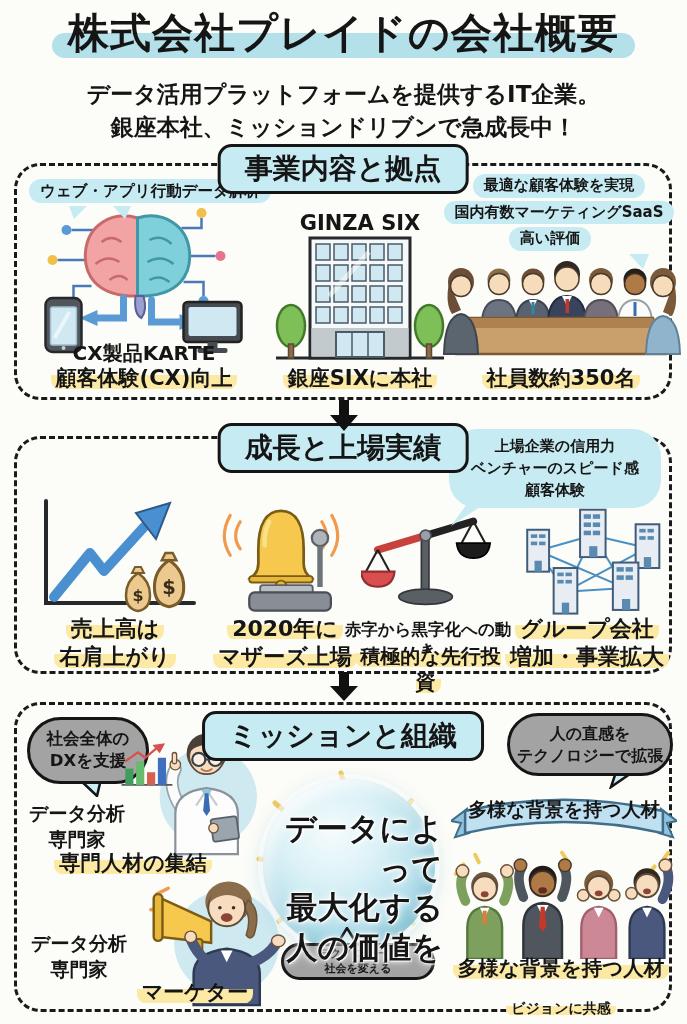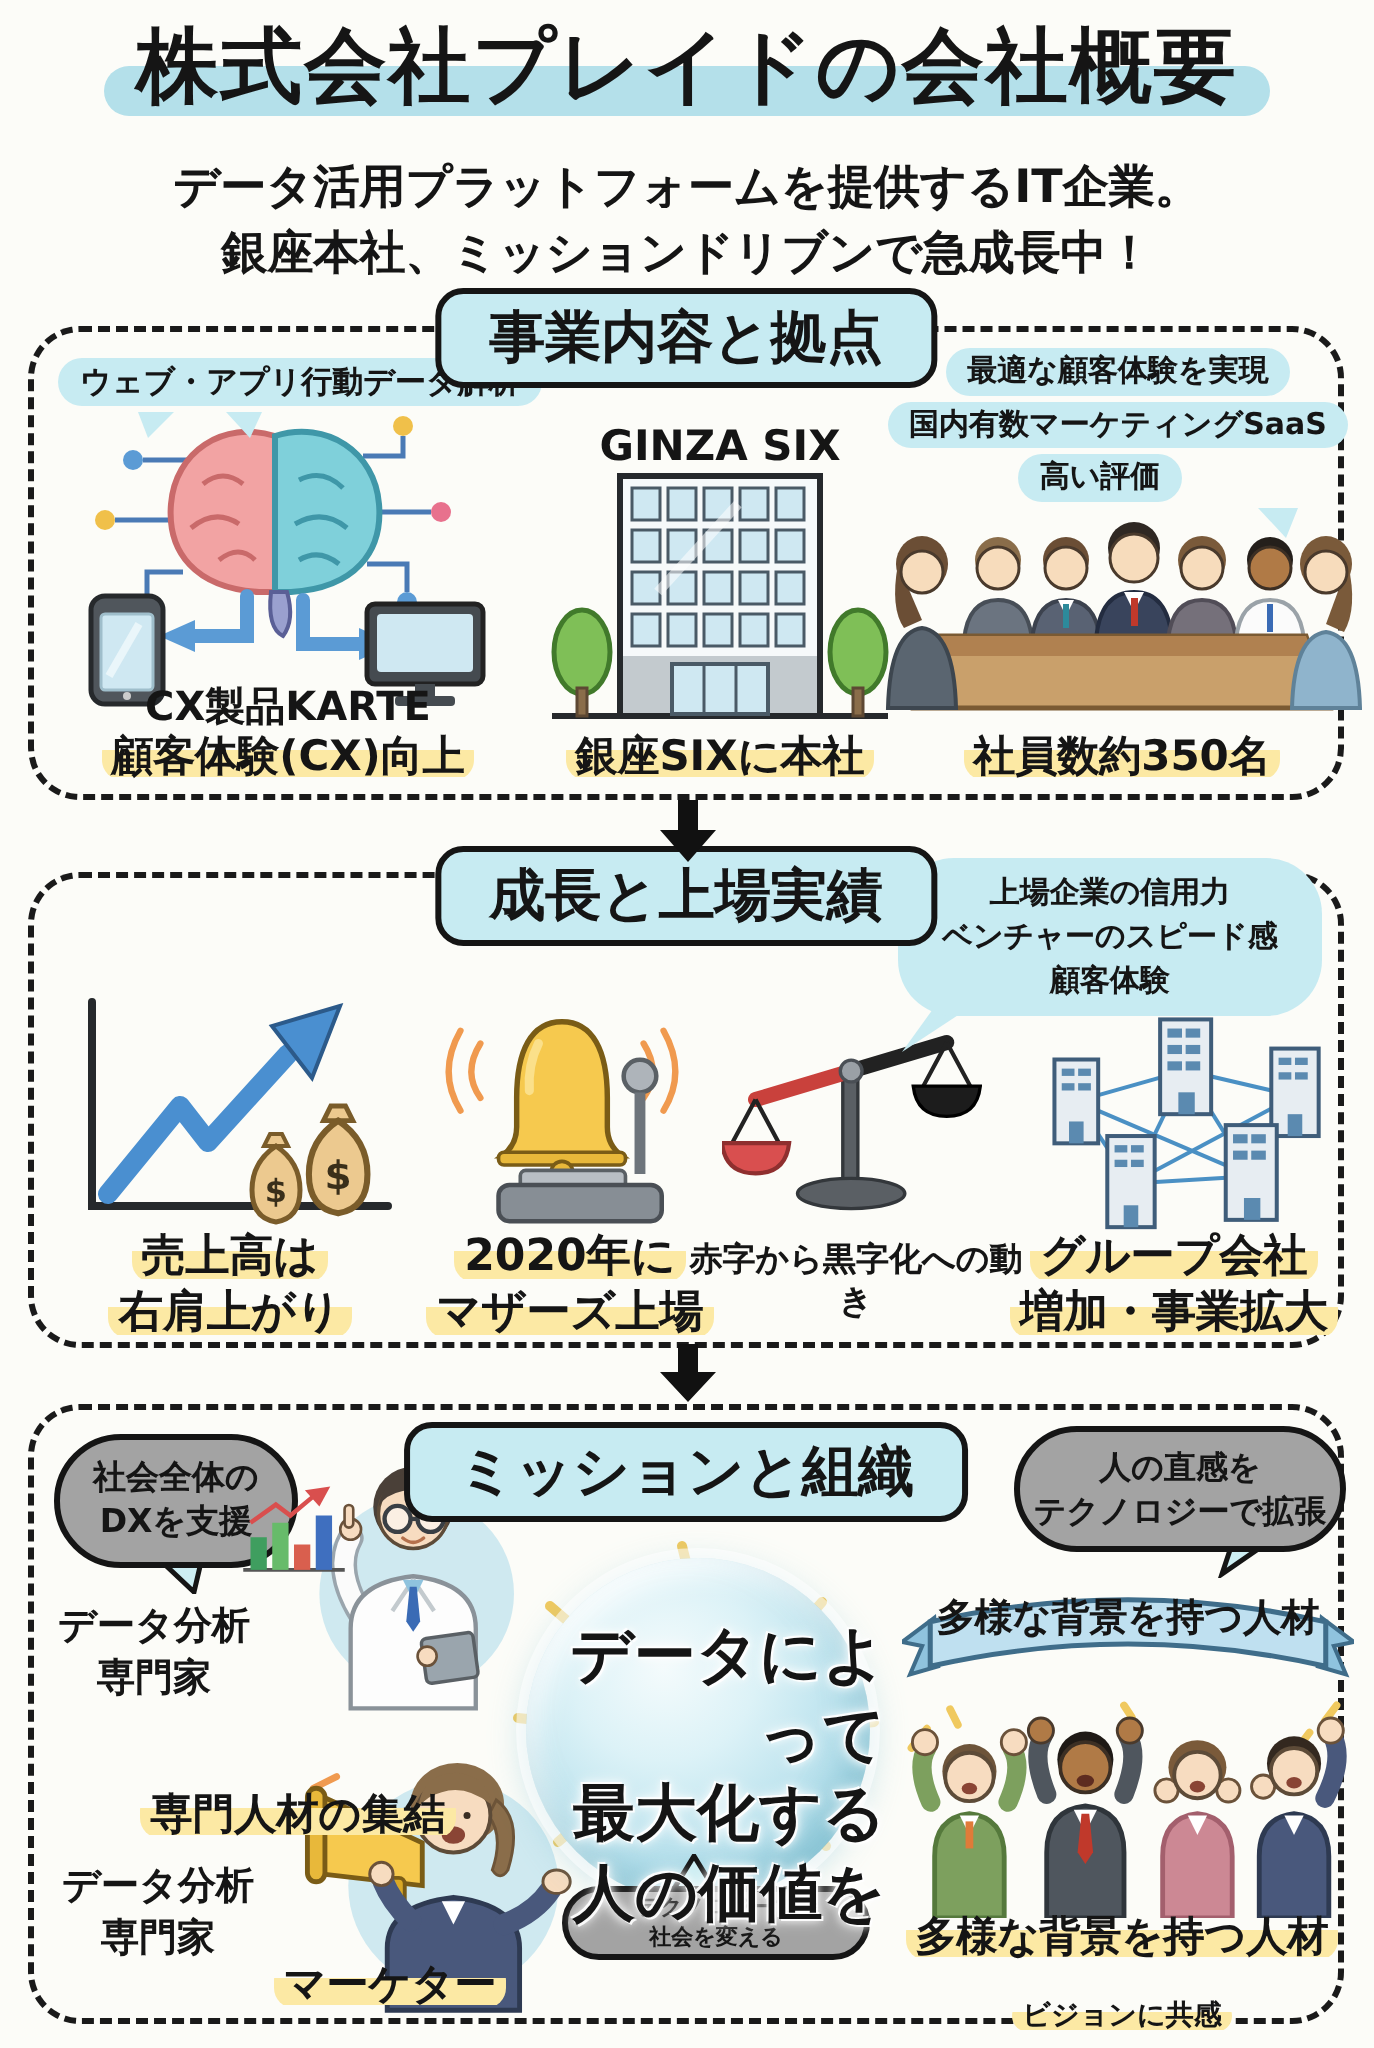--- a/index.html
+++ b/index.html
@@ -257,20 +257,21 @@
       <ellipse cx="77" cy="110" rx="32" ry="9" fill="#5a5f64" stroke="#33373b" stroke-width="2"></ellipse>
       <line x1="20" y1="54" x2="77" y2="37" stroke="#c9413c" stroke-width="9" stroke-linecap="round"></line>
       <line x1="77" y1="37" x2="134" y2="20" stroke="#222222" stroke-width="9" stroke-linecap="round"></line>
       <circle cx="77" cy="37" r="6.5" fill="#9aa0a6" stroke="#4a4f55" stroke-width="2"></circle>
       <path d="M20,54 L6,80 M20,54 L34,80" stroke="#222222" stroke-width="2.5"></path>
       <path d="M0,80 Q2,98 20,98 Q38,98 40,80 Z" fill="#d94f4f" stroke="#8f2f2f" stroke-width="2.5"></path>
       <path d="M134,20 L120,46 M134,20 L148,46" stroke="#222222" stroke-width="2.5"></path>
       <path d="M114,46 Q116,64 134,64 Q152,64 154,46 Z" fill="#1c1c1c" stroke="#000000" stroke-width="2"></path>
     </svg>
     <div class="cap" style="left:326px;top:180px;width:170px;font-size:16.5px;">赤字から黒字化への動き</div>
+    <div class="cap" style="left:326px;top:204px;width:170px;font-size:20px;"><span class="hl">積極的な先行投資</span></div>
 
     <svg class="abs" style="left:492px;top:60px;" width="164" height="118" viewBox="0 0 180 126">
       <g stroke="#4a90c4" stroke-width="2.2">
         <line x1="32" y1="55" x2="92" y2="38"></line>
           <line x1="92" y1="38" x2="152" y2="52"></line>
         <line x1="32" y1="55" x2="62" y2="100"></line>
           <line x1="92" y1="38" x2="62" y2="100"></line>
         <line x1="92" y1="38" x2="128" y2="96"></line>
           <line x1="152" y1="52" x2="128" y2="96"></line>
         <line x1="62" y1="100" x2="128" y2="96"></line>
@@ -365,21 +366,21 @@
       <g transform="rotate(-8 85 121)">
         <rect x="70" y="108" width="30" height="26" rx="3" fill="#9aa5ad" stroke="#5a6065" stroke-width="2"></rect>
       </g>
       <circle cx="72" cy="120" r="5.5" fill="#f7dcc0" stroke="#6b523a" stroke-width="1.5"></circle>
     </svg>
 
     <div class="lbl" style="left:2px;top:96px;width:116px;">
       <div>データ分析</div>
       <div>専門家</div>
     </div>
-    <div class="cap" style="left:32px;top:145px;width:200px;font-size:21px;z-index:5;margin-top:44px;"><span class="hl">専門人材の集結</span></div>
+    <div class="cap" style="left:16px;top:145px;width:200px;font-size:21px;z-index:5;"><span class="hl">専門人材の集結</span></div>
 
     <svg class="abs" style="left:228px;top:56px;z-index:1;" width="208" height="208" viewBox="0 0 208 208">
       <g stroke="#f0c95f" stroke-width="5" stroke-linecap="round">
         <line x1="30" y1="42" x2="44" y2="54"></line>
           <line x1="14" y1="98" x2="32" y2="100"></line>
         <line x1="34" y1="160" x2="48" y2="148"></line>
           <line x1="96" y1="12" x2="100" y2="28"></line>
         <line x1="166" y1="40" x2="154" y2="54"></line>
           <line x1="192" y1="100" x2="174" y2="102"></line>
         <line x1="168" y1="162" x2="154" y2="150"></line>

